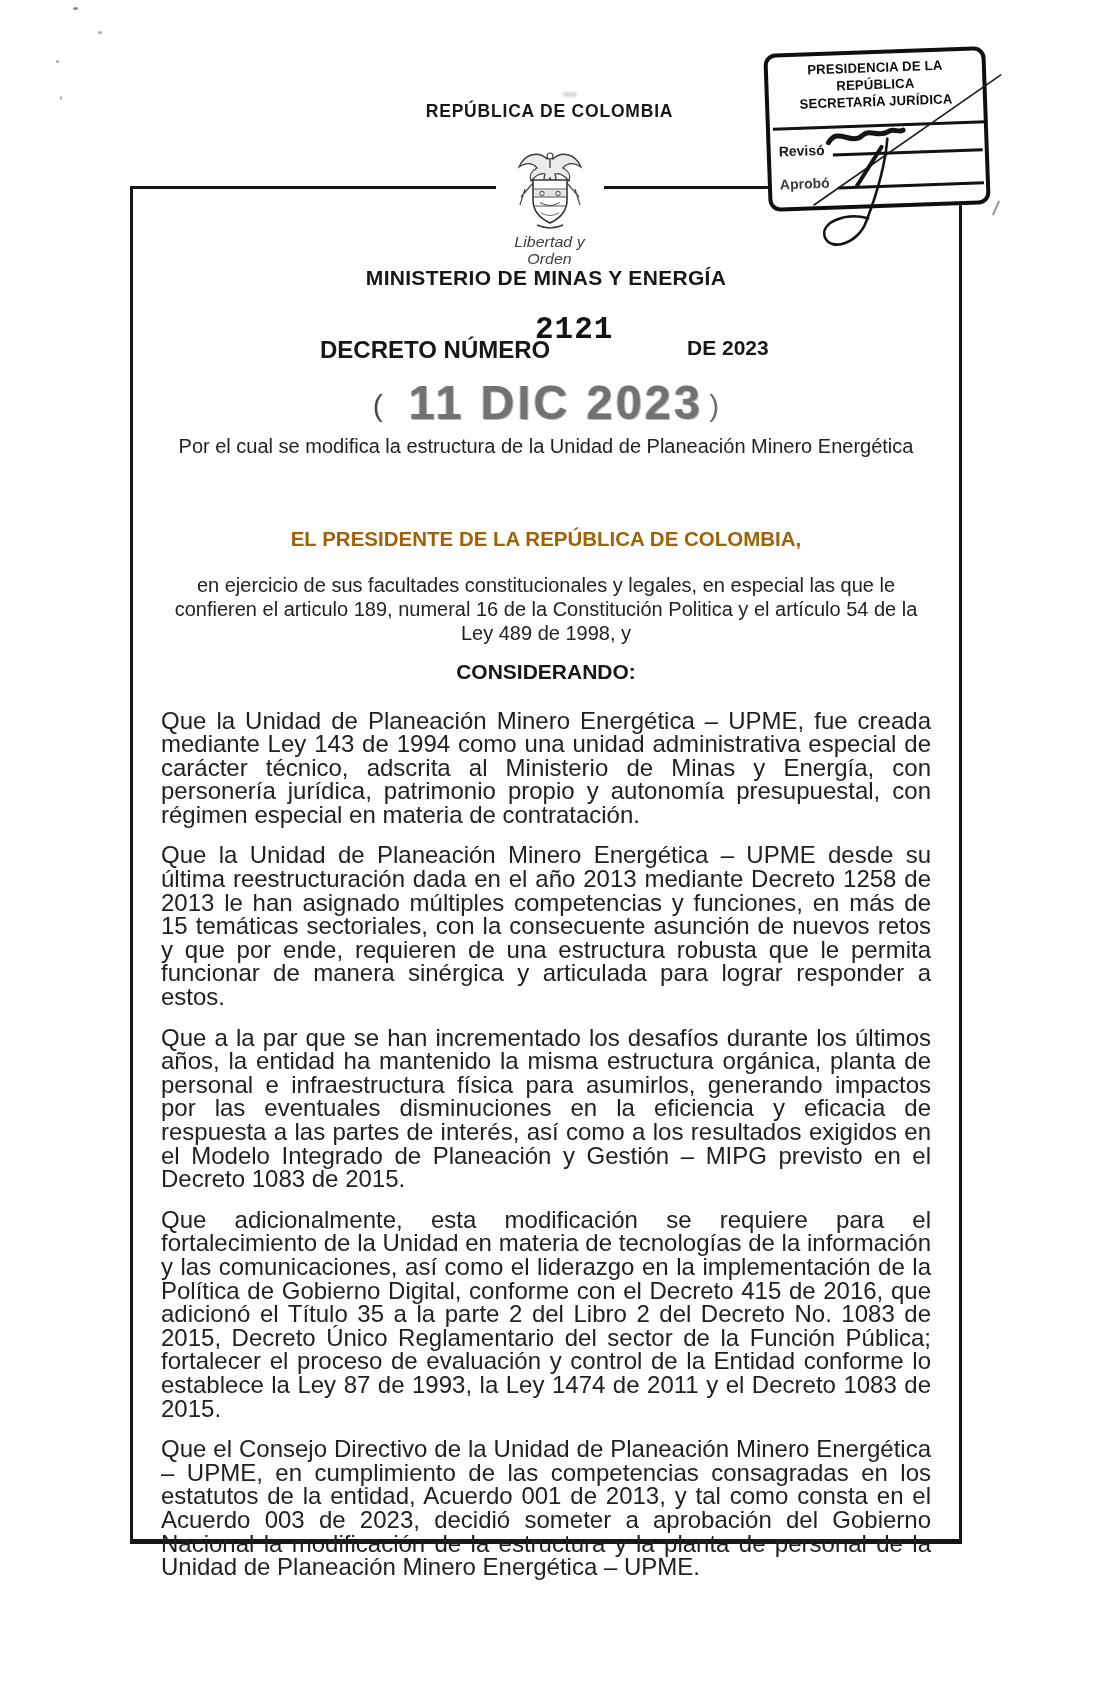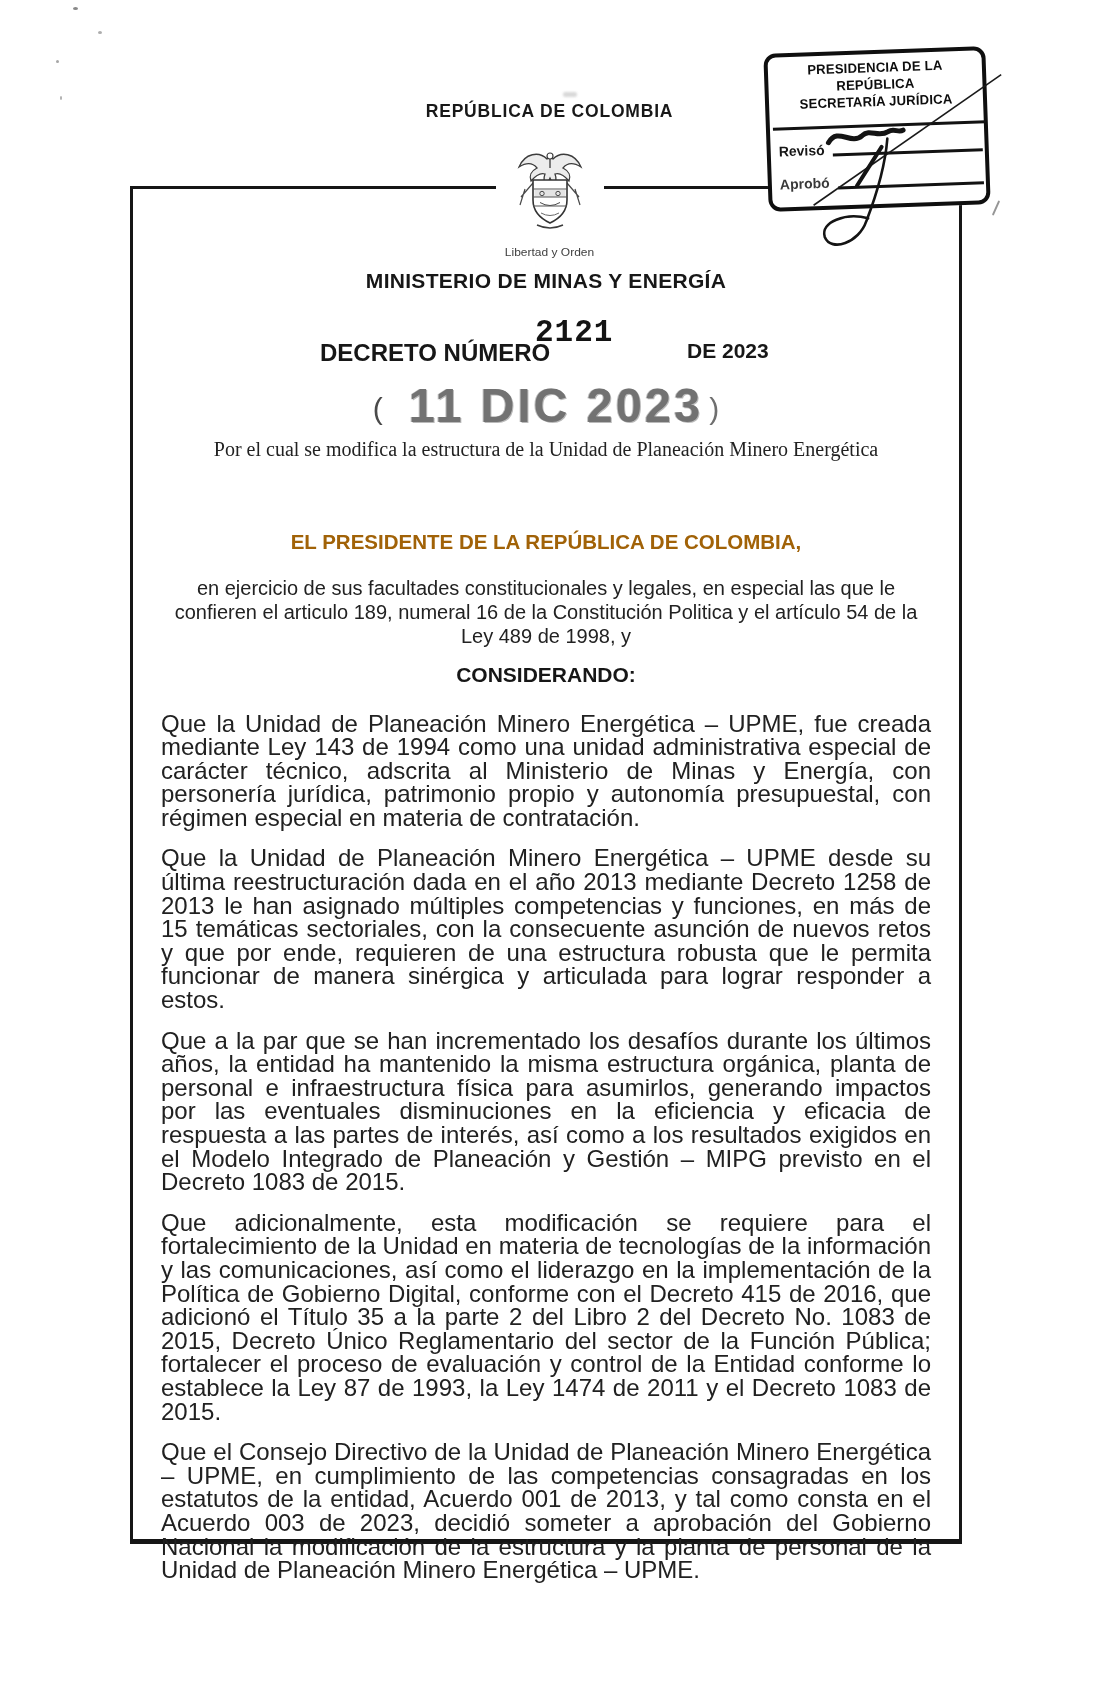--- a/index.html
+++ b/index.html
@@ -24,62 +24,62 @@
   
   .republic{
     position:absolute;top:101px;left:0;width:100%;text-align:center;
     font-weight:bold;font-size:17.5px;letter-spacing:.8px;color:#181818;z-index:2;
   }
   .coat{
     position:absolute;top:143px;left:50%;transform:translateX(-50%);
     width:108px;text-align:center;background:#fff;z-index:2;padding-top:2px;
   }
   .coat svg{display:block;margin:0 auto;}
-  .motto{font-size:12px;color:#404040;margin-top:12px;transform:scaleY(.95);}
+  .motto{font-size:16px;color:#404040;margin-top:0;transform:scaleY(.95);font-style:italic;}
   
   .stamp-wrap{
     position:absolute;left:766px;top:50px;width:222px;height:158px;
     transform:rotate(-2deg);z-index:3;background:#fff;border-radius:12px;
   }
   .stamp-box{position:absolute;left:0;top:0;right:0;bottom:0;border:4px solid #0f0f0f;border-radius:12px;}
   .stamp-title{
     position:relative;margin-top:9px;text-align:center;font-weight:bold;color:#0d0d0d;
     font-size:13.5px;line-height:17px;letter-spacing:.2px;transform:scaleX(.97);
   }
   .stamp-rule{position:absolute;left:7px;right:2px;top:74px;height:3px;background:#121212;}
   .stamp-row{position:absolute;left:12px;right:6px;display:flex;align-items:flex-end;}
   .row-reviso{top:82px;height:24px;}
   .row-aprobo{top:115px;height:24px;}
   .stamp-label{font-weight:bold;font-size:14px;color:#161616;}
   .lbl-aprobo{opacity:.85;}
   .stamp-line{flex:1;border-bottom:3px solid #121212;margin-left:8px;margin-bottom:1px;}
   .stamp-sign{position:absolute;left:-15px;top:-15px;overflow:visible;pointer-events:none;}
   
-  .content{position:absolute;left:0;top:16px;right:0;padding:4px 28px;box-sizing:border-box;}
+  .content{position:absolute;left:0;top:0;right:0;padding:17px 28px;box-sizing:border-box;}
   .ministry{margin:60px 0 0;text-align:center;font-size:21px;font-weight:bold;letter-spacing:.3px;color:#171717;}
   .decree-row{position:relative;height:56px;margin-top:22px;}
   .decree-label{position:absolute;left:159px;top:24px;font-size:24px;font-weight:bold;color:#171717;}
   .decree-number{
     position:absolute;left:374px;top:0;font-family:Liberation Mono, monospace;
     font-weight:600;font-size:31px;letter-spacing:1px;color:#131313;
   }
   .decree-year{position:absolute;left:526px;top:24px;font-size:21px;font-weight:bold;color:#171717;}
   .datestamp{
     position:relative;height:62px;margin-top:2px;display:flex;
     justify-content:center;align-items:center;
   }
   .paren{font-size:30px;color:#4a4a4a;font-weight:400;}
   .paren-open{margin-right:26px;margin-top:10px;}
   .paren-close{margin-left:6px;margin-top:10px;color:#6f6f6f;}
   .date-digits{
     font-size:47px;font-weight:bold;letter-spacing:3px;color:#727272;
     text-shadow:1px 1px 0 rgba(130,130,130,.55), -1px 0 0 rgba(95,95,95,.4);
     transform:scaleY(1.04);
   }
-  .subject{margin-top:2px;text-align:center;font-size:20px;line-height:24.5px;color:#222;font-family:Liberation Serif, serif;}
+  .subject{margin-top:2px;text-align:center;font-size:20px;line-height:24.5px;color:#222;}
   .issuer{margin-top:68px;text-align:center;font-weight:bold;font-size:20.5px;color:#a16207;}
   .authority{margin-top:22px;text-align:center;font-size:20px;line-height:24px;color:#222;}
   .considering{margin-top:15px;text-align:center;font-weight:bold;font-size:21px;color:#161616;}
   .body{margin-top:25px;}
   .body p{margin:0 0 17px;text-align:justify;font-size:24px;line-height:23.6px;color:#212121;}
 </style>
 </head>
 <body>
 
 <div class="page">

